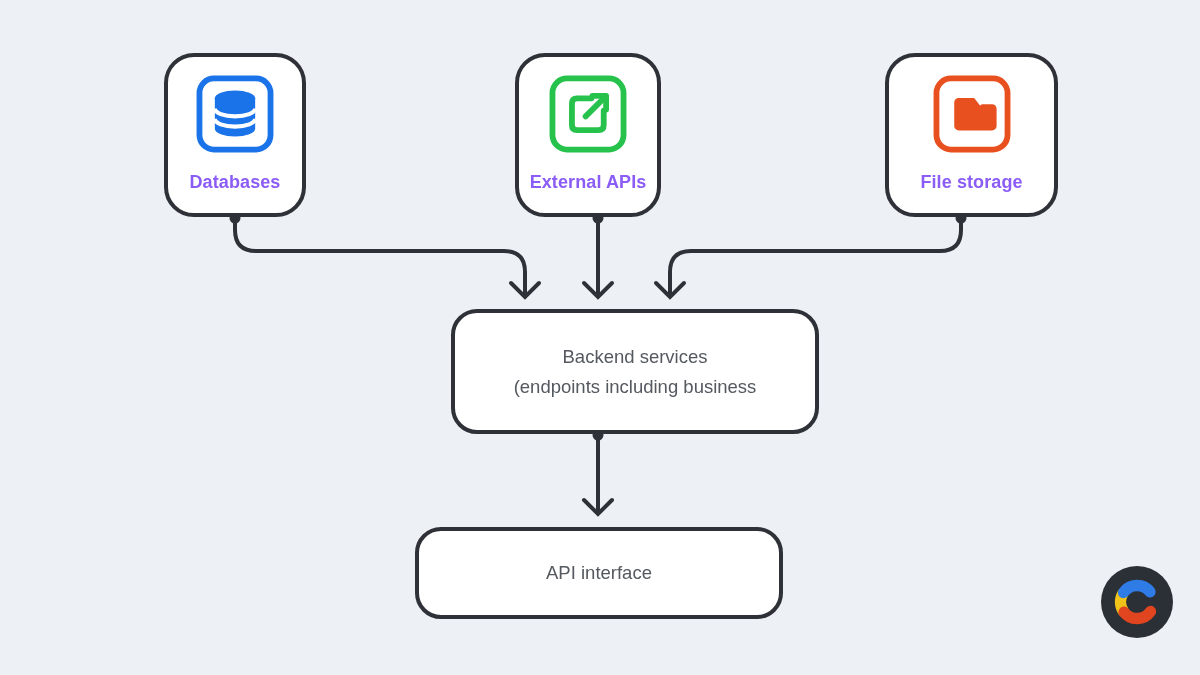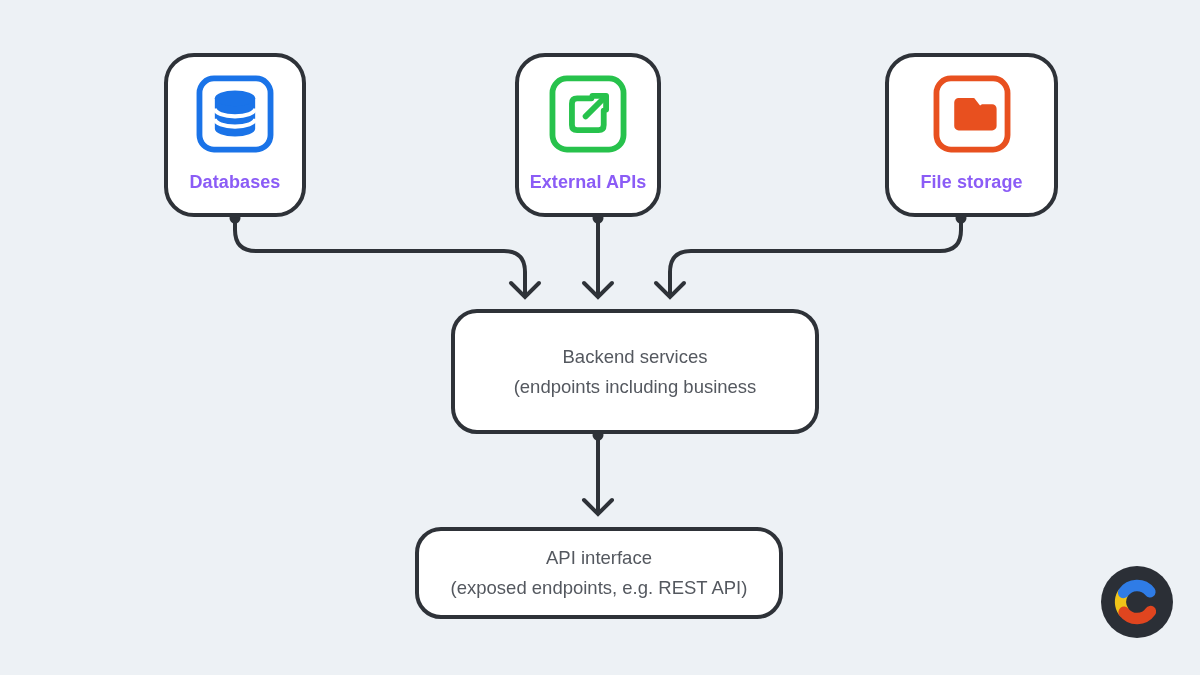--- a/index.html
+++ b/index.html
@@ -112,21 +112,20 @@
     <div class="label">File storage</div>
   </div>
 
   <div class="node center-node" style="left:415px;top:309px;width:368px;height:125px;margin-left:36px;">
     <div class="line">Backend services</div>
     <div class="line">(endpoints including business</div>
   </div>
 
   <div class="node center-node" style="left:415px;top:527px;width:368px;height:92px;">
     <div class="line">API interface</div>
-    <div class="line">(exposed endpoints, e.g. REST API)</div>
   </div>
 
   <div class="logo">
     <svg width="72" height="72" viewBox="0 0 70 70">
       <circle cx="35" cy="35" r="35" fill="#2b2f36"></circle>
       <g fill="none" stroke-width="11" stroke-linecap="round">
         <path d="M21.9,44.2 A16,16 0 0 1 21.1,27" stroke="#f0c419"></path>
         <path d="M21.9,25.8 A16,16 0 0 1 47.6,25.1" stroke="#2f7ce6"></path>
         <path d="M48.1,44.2 A16,16 0 0 1 22.4,44.9" stroke="#e0451f"></path>
       </g>

